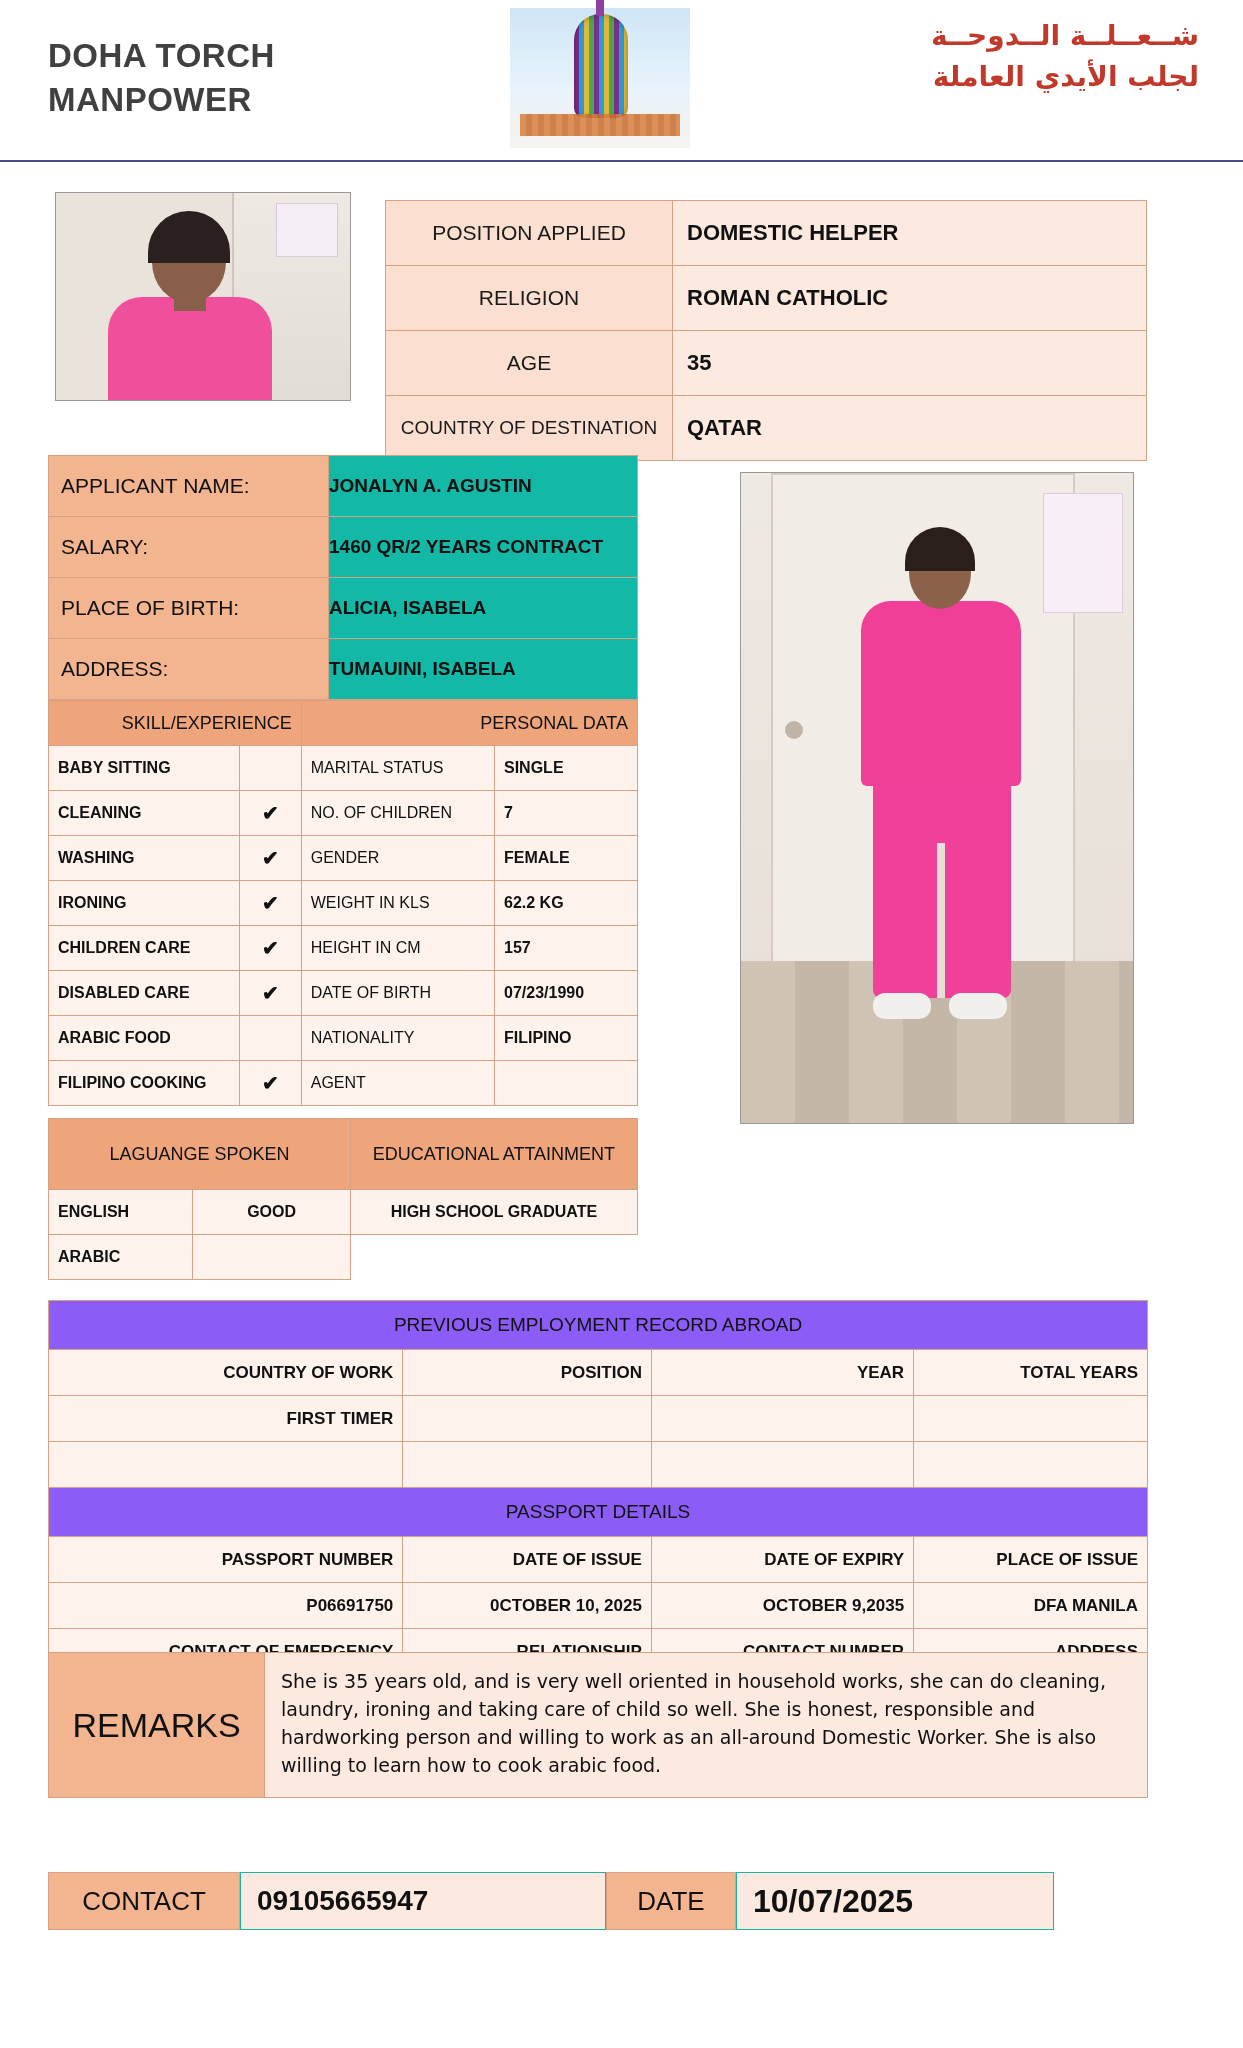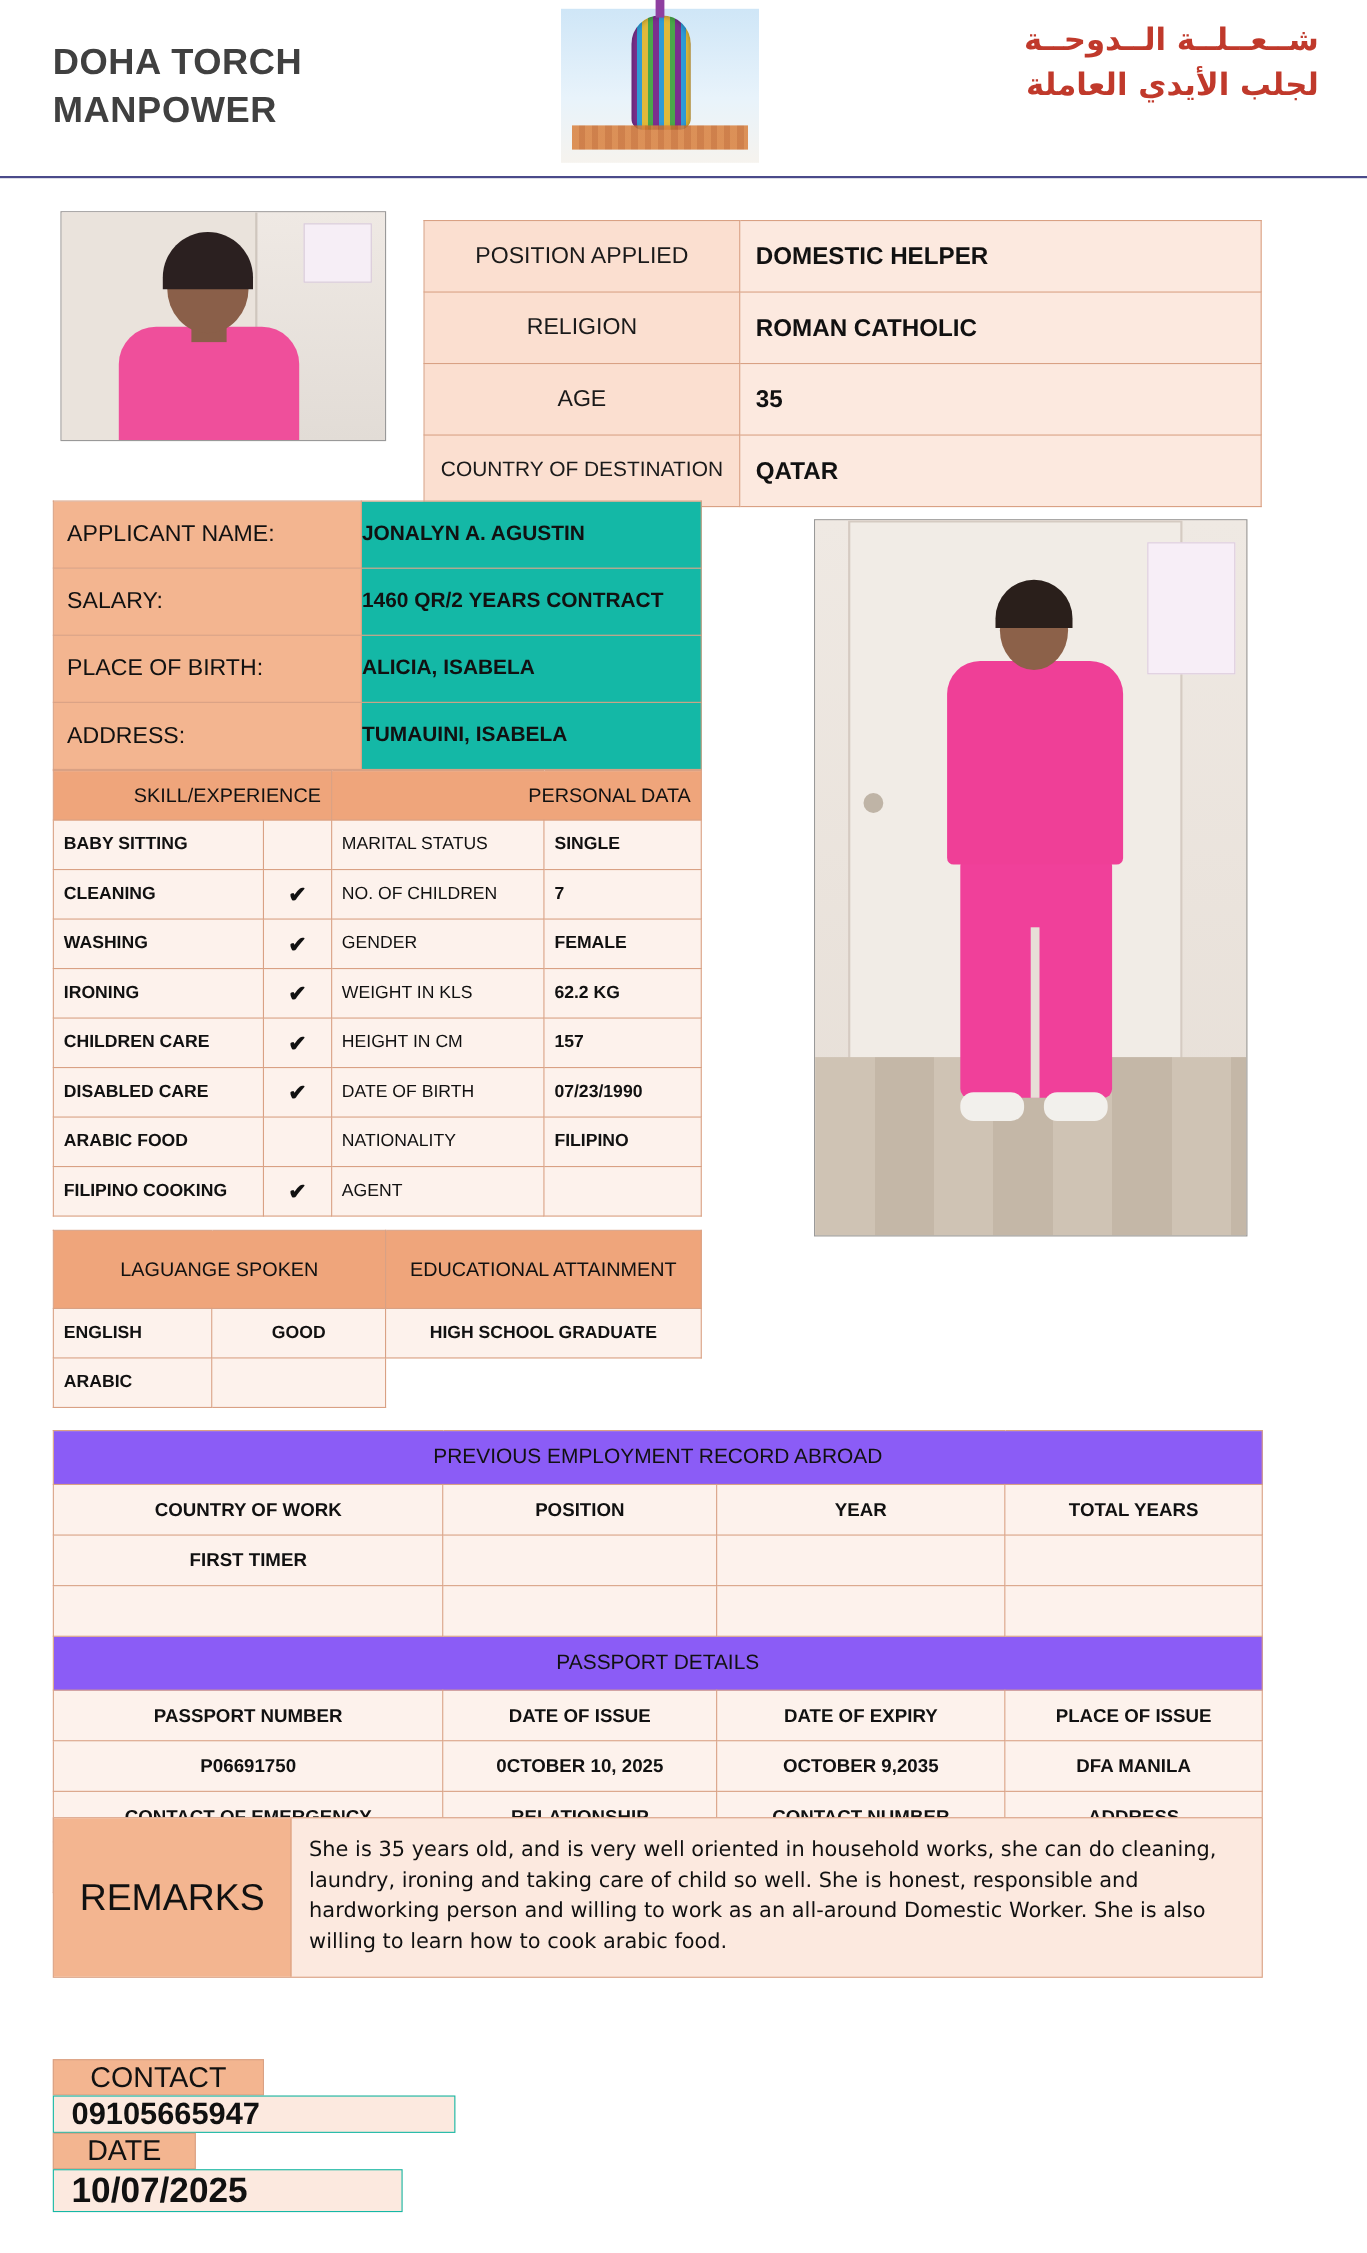--- a/index.html
+++ b/index.html
@@ -228,21 +228,21 @@
   .pr-shoeL { position:absolute; left:132px; top:520px; width:58px; height:26px; border-radius:12px; background:#f2f0ec;}
   .pr-shoeR { position:absolute; left:208px; top:520px; width:58px; height:26px; border-radius:12px; background:#f2f0ec;}
 
   
   .emp {
     position: absolute;
     left: 48px;
     top: 1300px;
     width: 1100px;
   }
-  .emp td { height: 33px; font-size: 17px; text-align:center; }
+  .emp td { height: 33px; font-size: 17px; text-align:right; }
   .emp .band {
     background: #8b5cf6;
     text-align: center;
     font-size: 19px;
     height: 36px;
   }
   .emp .col { background:#fdf2ec; font-weight:bold; }
   .emp .colh { background:#fdf2ec; font-weight:bold; font-size:17px; }
   .emp .blank { background:#fdf2ec; }
 
@@ -276,21 +276,20 @@
   }
 
   
   .footer {
     position: absolute;
     left: 48px;
     top: 1872px;
     width: 1100px;
     display: flex;
     height: 58px;
-    flex-direction: column;
   }
   .f-lbl {
     background: #f3b590;
     border: 1px solid #d9a184;
     display: flex;
     align-items: center;
     justify-content: center;
     font-size: 26px;
   }
   .f-val {

